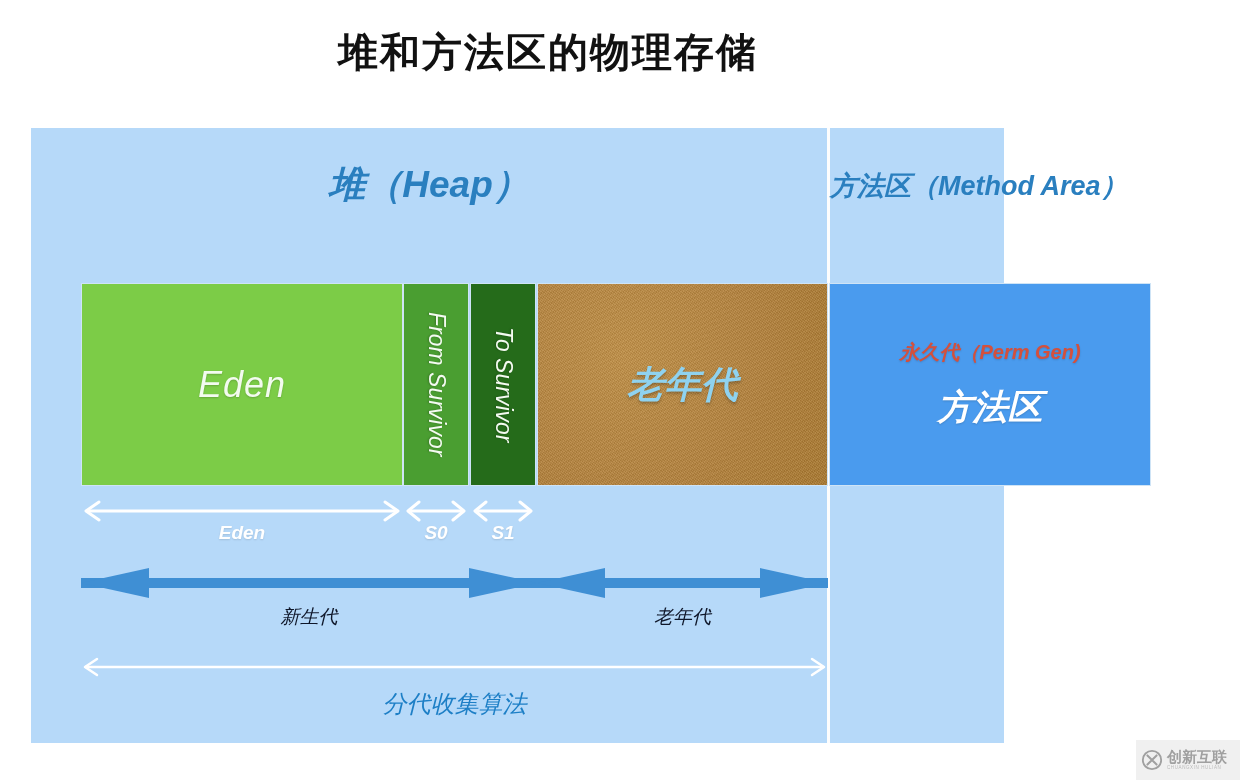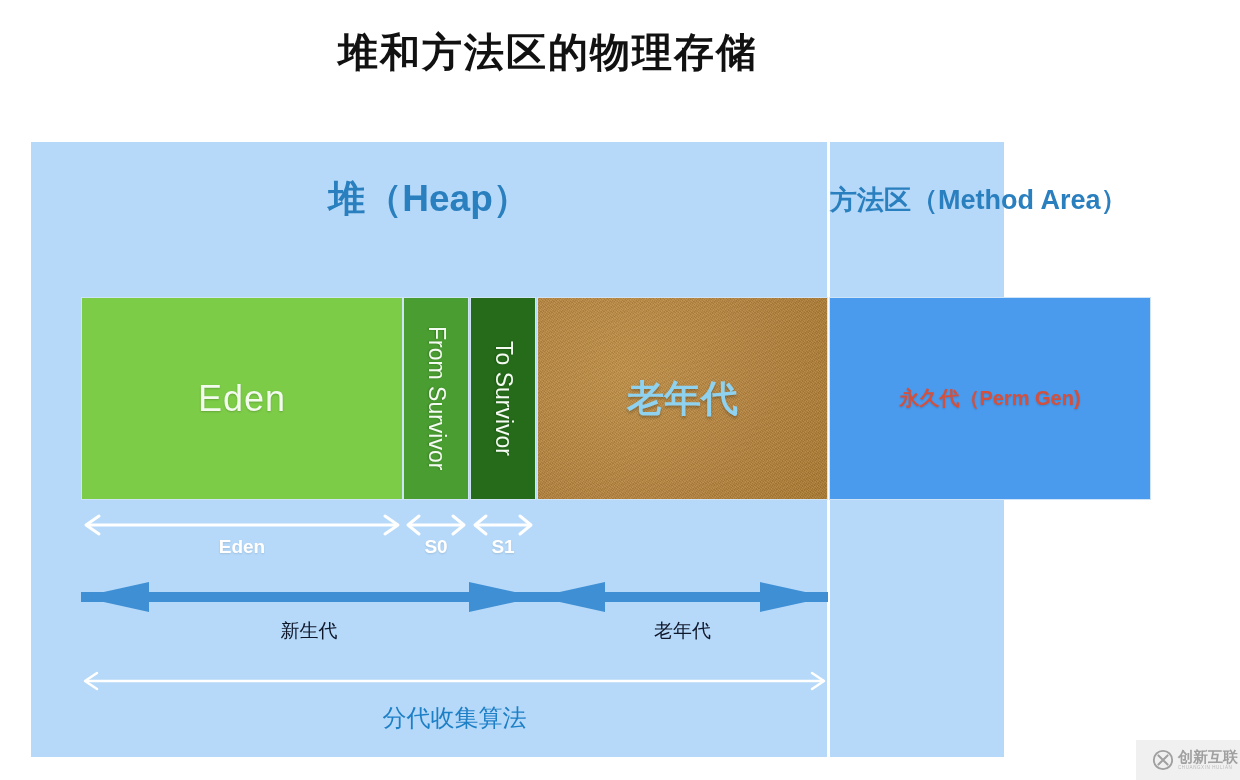--- a/index.html
+++ b/index.html
@@ -27,24 +27,25 @@
     font-weight: bold;
     color: #111111;
     letter-spacing: 2px;
     line-height: 1.2;
   }
 
   
   #diagram {
     position: absolute;
     left: 31px;
-    top: 142px;
+    top: 128px;
     width: 973px;
     height: 615px;
     background: #b6d9f9;
+    font-style: italic;
   }
 
   
   #heap-method-divider {
     position: absolute;
     left: 796px;
     top: 0px;
     width: 3px;
     height: 615px;
     background: #fdfdfd;
@@ -211,21 +212,21 @@
   #watermark {
     position: absolute;
     right: 0px;
     bottom: 0px;
     width: 104px;
     height: 40px;
     background: #f0f0f0;
     display: flex;
     align-items: center;
     gap: 4px;
-    padding-left: 16px;
+    padding-left: 5px;
     box-sizing: border-box;
     opacity: .95;
   }
   #watermark-text-wrap { display: flex; flex-direction: column; line-height: 1; }
   #watermark-title {
     font-size: 15px;
     font-weight: bold;
     color: #9b9b9b;
     letter-spacing: 0px;
   }
@@ -259,20 +260,21 @@
   <div class="mem-block" id="block-to-survivor">
     <span class="vertical-label">To Survivor</span>
   </div>
 
   <div class="mem-block" id="block-old-gen">
     <span class="block-label">老年代</span>
   </div>
 
   <div class="mem-block" id="block-perm-gen">
     <span id="perm-gen-label">永久代（Perm Gen)</span>
+    <span id="method-area-label">方法区</span>
   </div>
 
   <div class="meas-group" id="meas-eden">
     <svg class="meas-arrow" viewBox="0 0 322 26" preserveAspectRatio="none">
       <line x1="5" y1="13" x2="317" y2="13" stroke="#ffffff" stroke-width="3"></line>
       <polyline points="18,4 5,13 18,22" fill="none" stroke="#ffffff" stroke-width="3" stroke-linecap="round" stroke-linejoin="round"></polyline>
       <polyline points="304,4 317,13 304,22" fill="none" stroke="#ffffff" stroke-width="3" stroke-linecap="round" stroke-linejoin="round"></polyline>
     </svg>
     <div class="meas-caption">Eden</div>
   </div>

